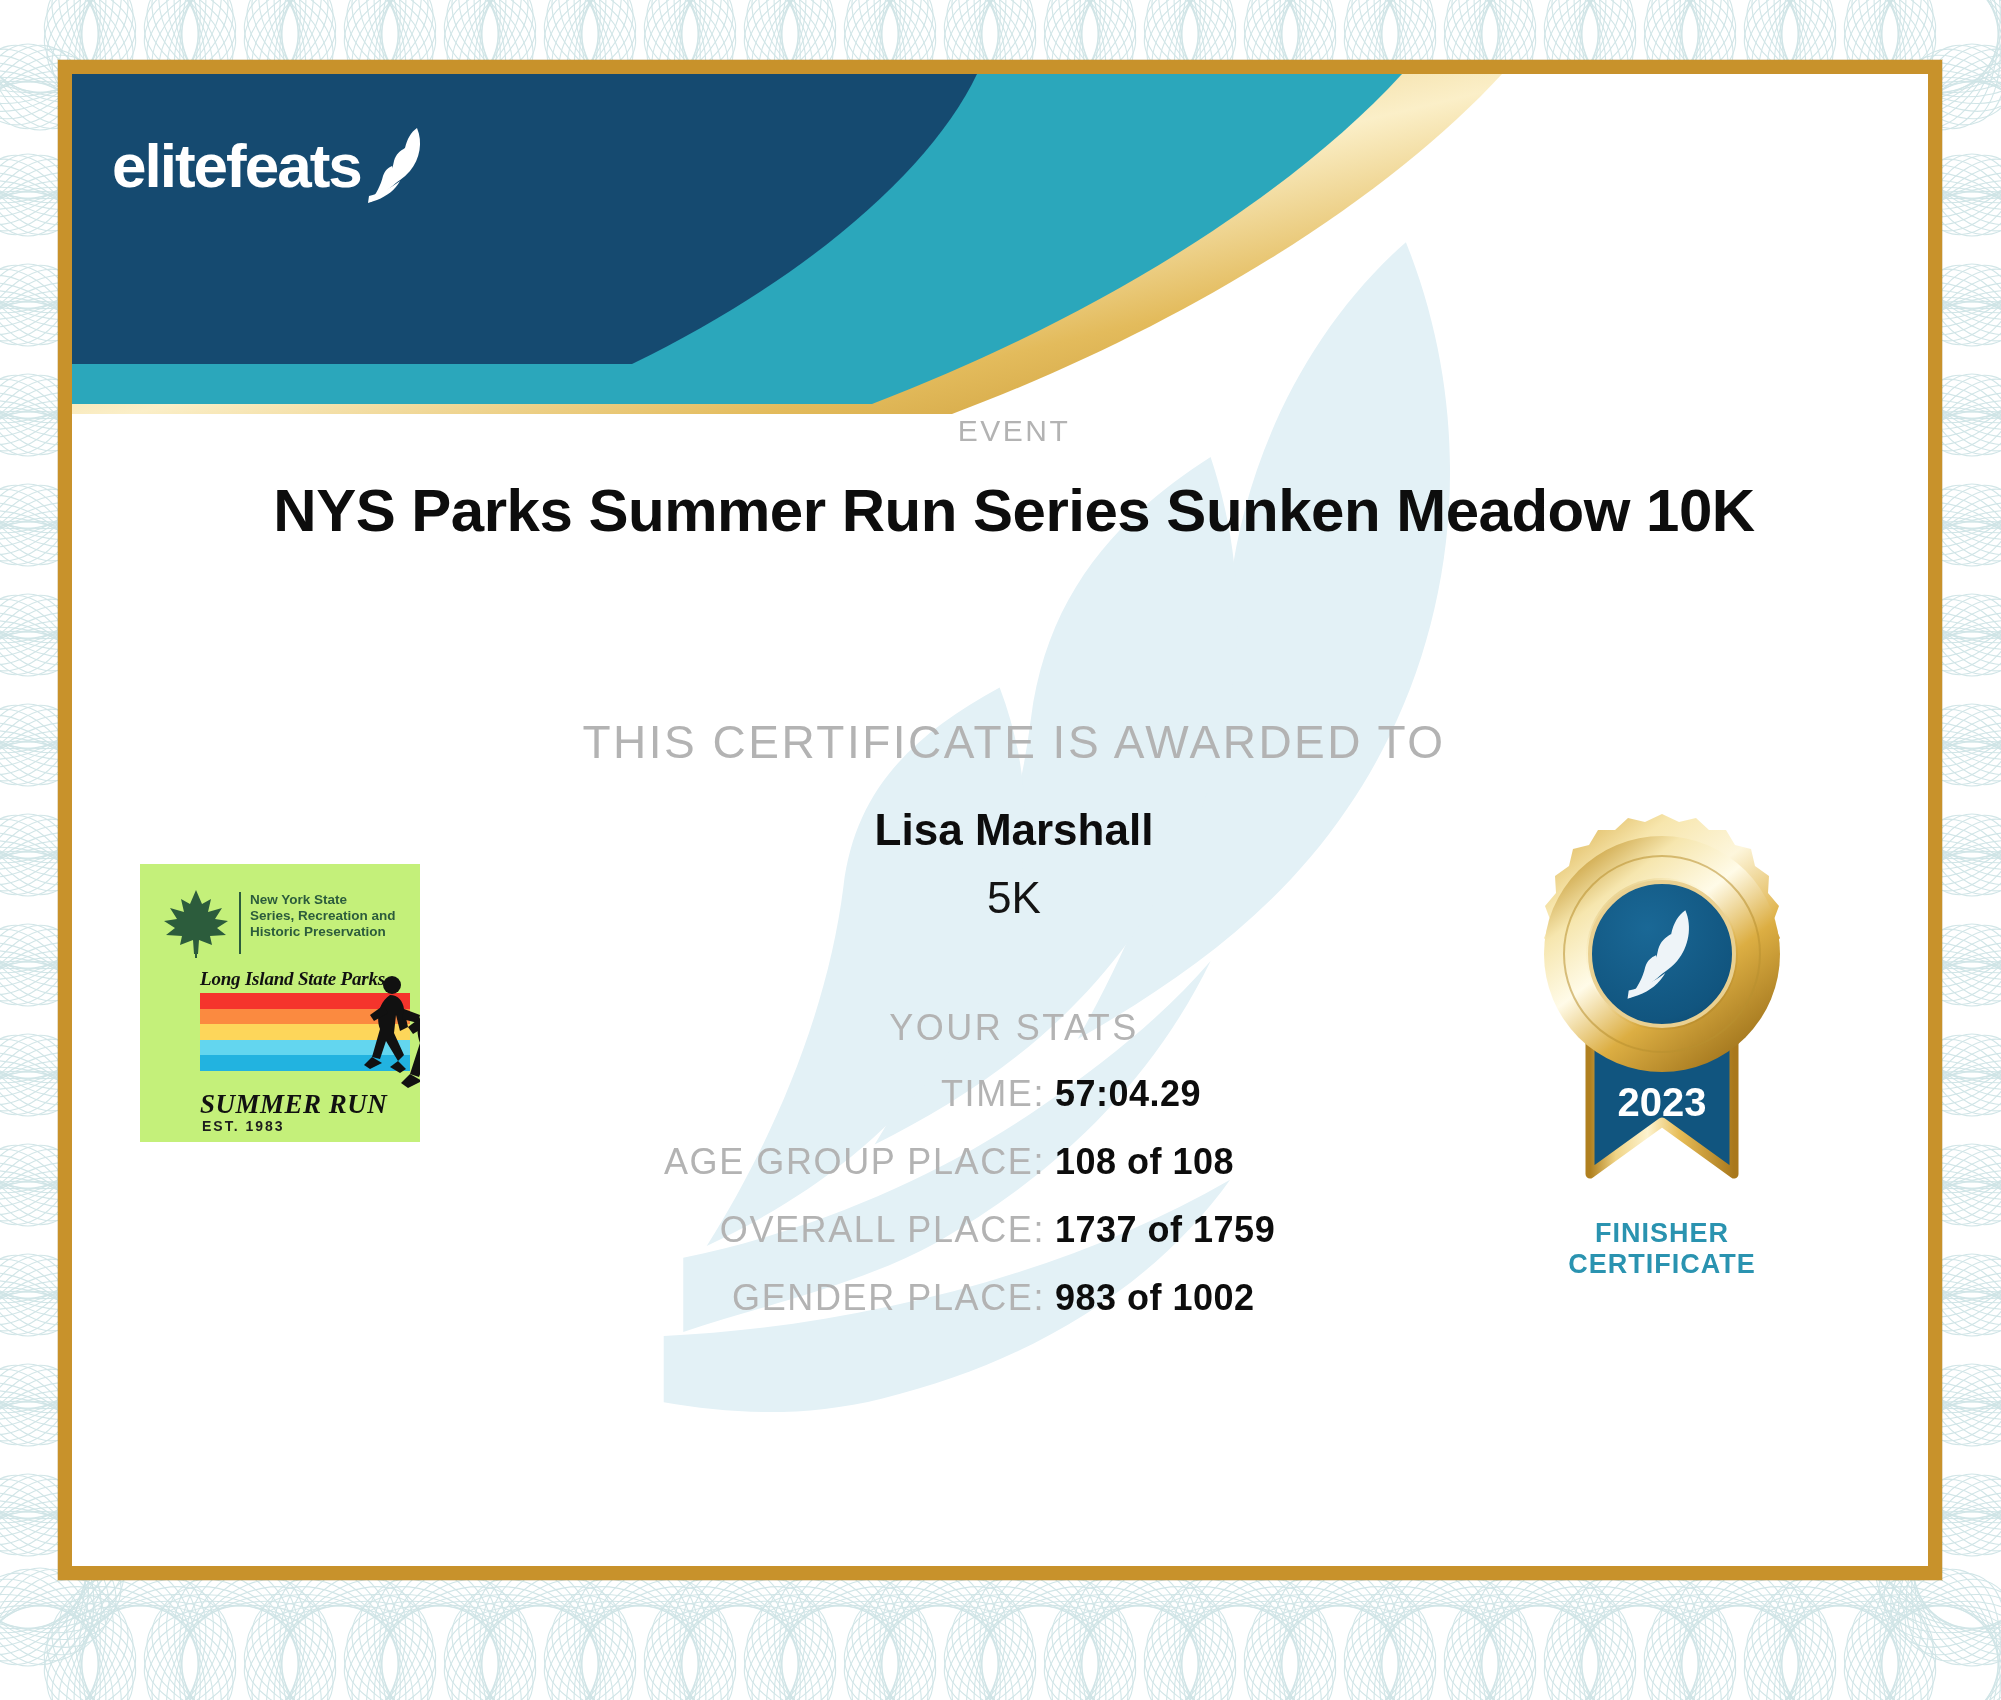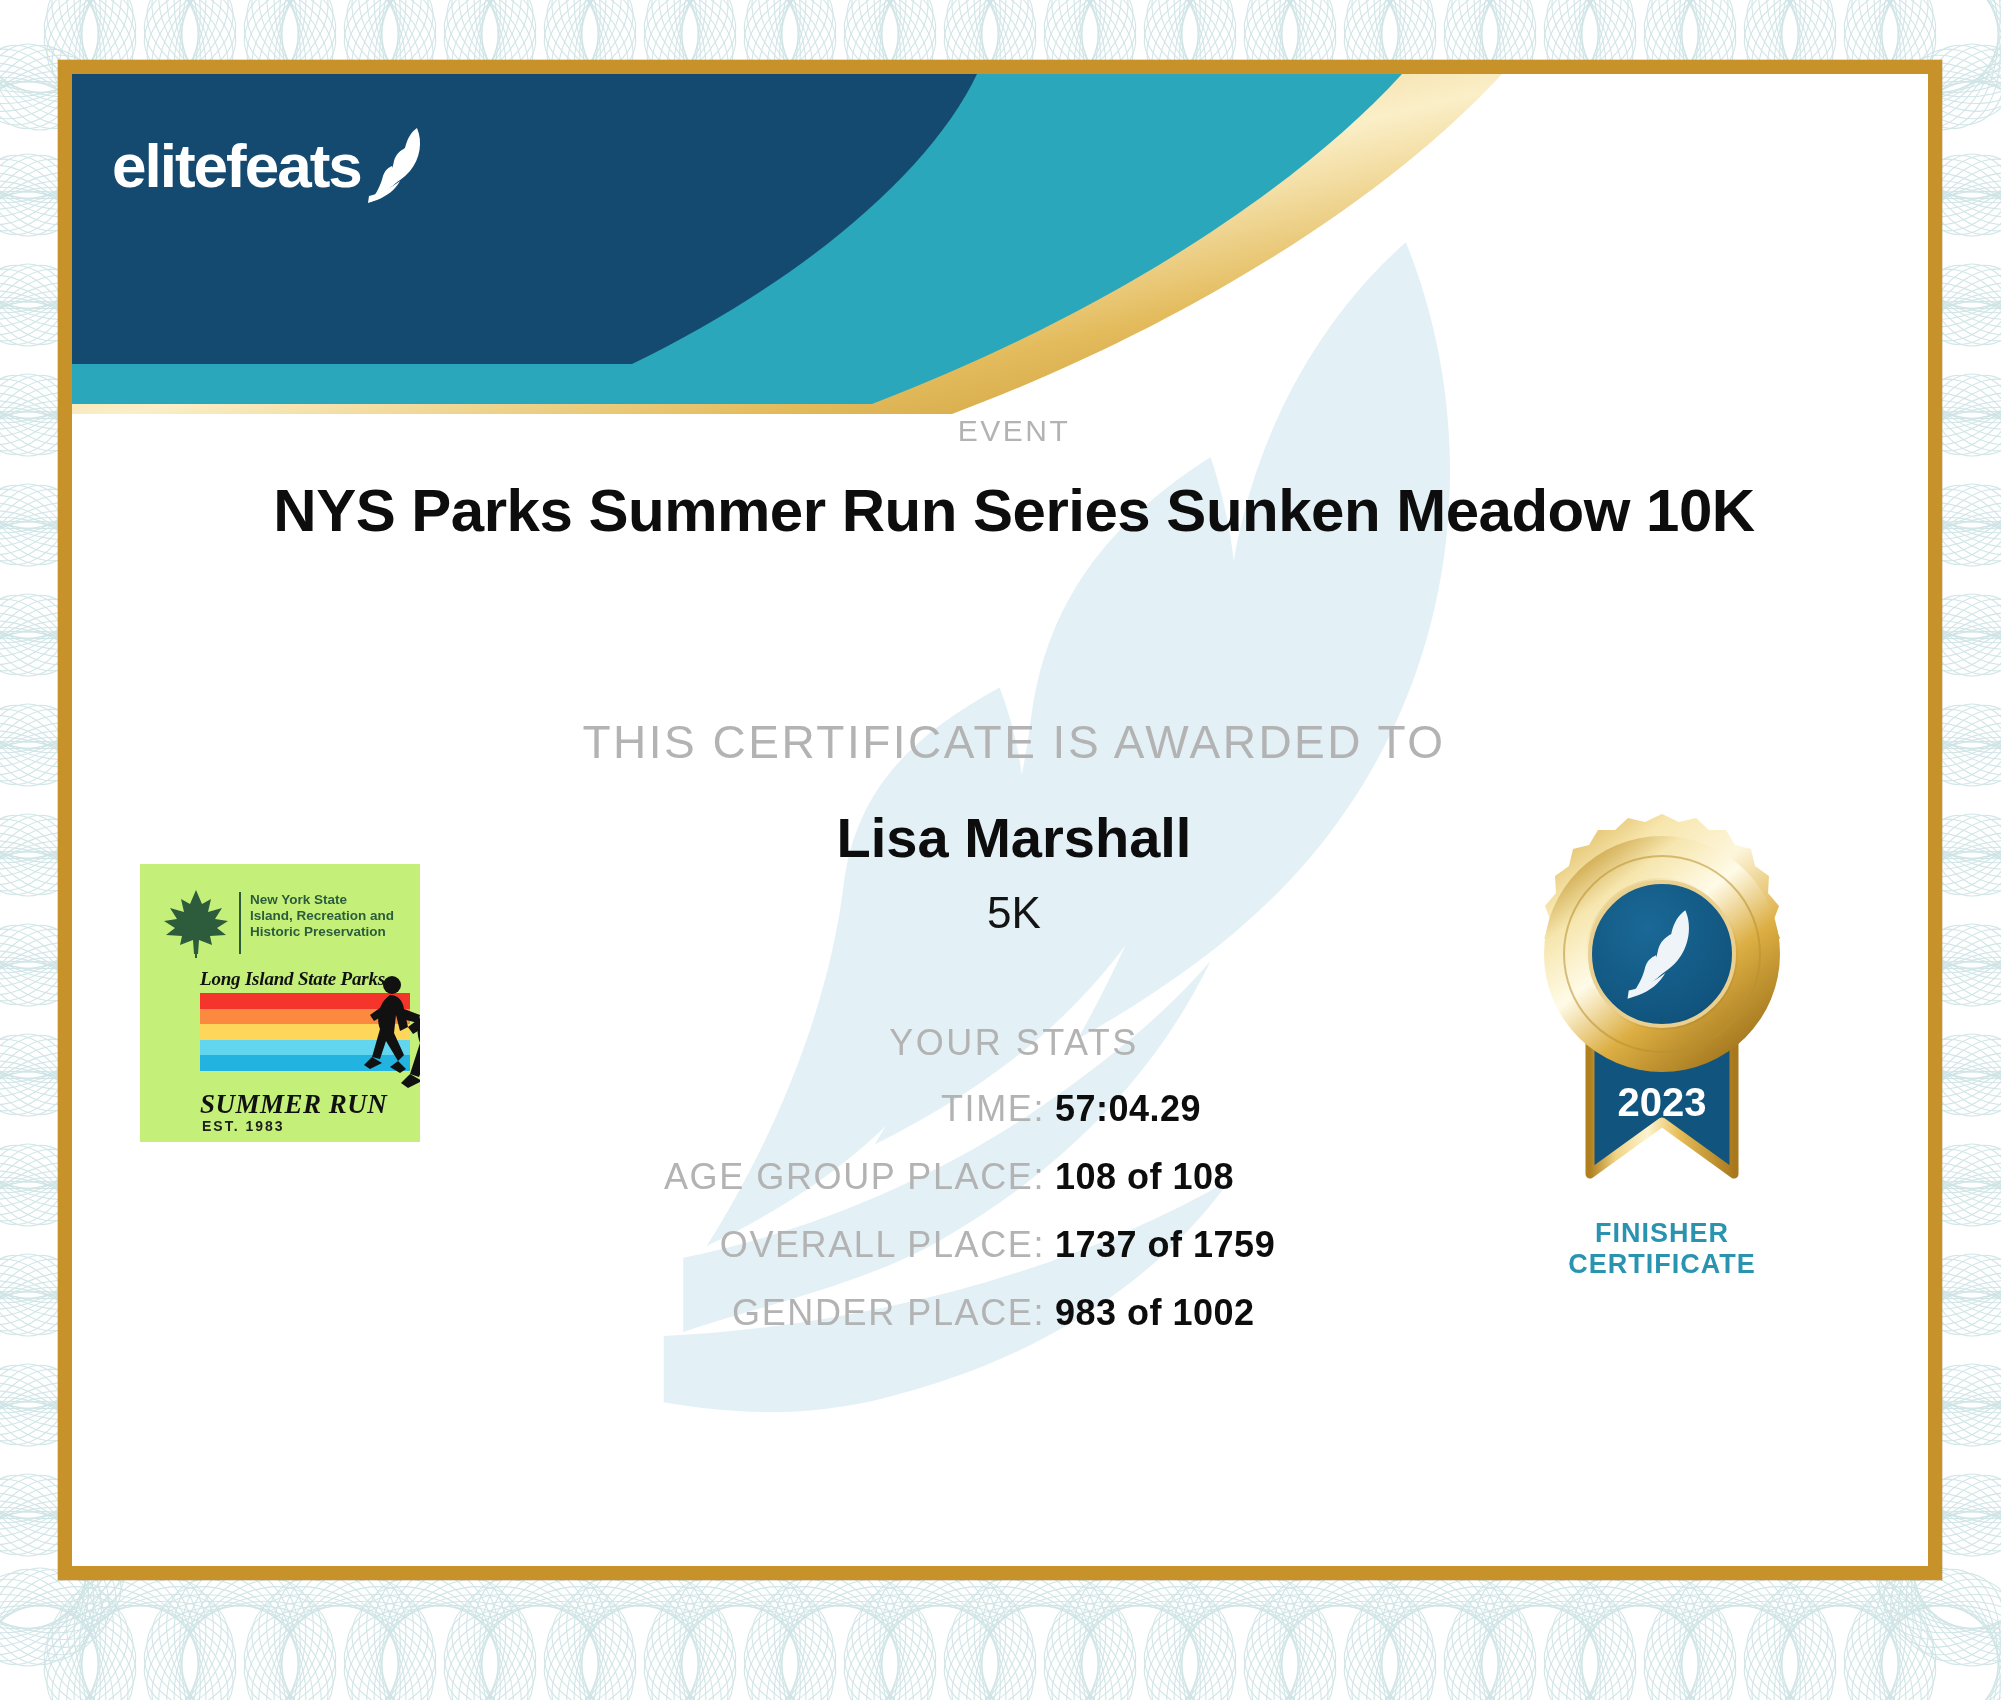--- a/index.html
+++ b/index.html
@@ -124,21 +124,21 @@
   }
 
   .awarded-label {
     margin-top: 170px;
     font-size: 46px;
     letter-spacing: 2.5px;
   }
 
   .recipient-name {
     margin-top: 36px;
-    font-size: 56px;
+    font-size: 44px;
     font-weight: 700;
     color: #0d0d0d;
     font-family: "Liberation Sans", sans-serif;
   }
 
   .distance {
     margin-top: 18px;
     font-size: 44px;
     font-weight: 400;
     color: #141414;
@@ -498,21 +498,21 @@
             <svg viewBox="0 0 68 72" xmlns="http://www.w3.org/2000/svg">
               <g fill="#2c5c3c">
                 <path d="M34 2 L40 16 L49 11 L46 24 L60 20 L53 31 L66 33 L55 40 L64 47 L48 48 L50 57 L37 52 L36 66 L32 66 L31 52 L18 57 L20 48 L4 47 L13 40 L2 33 L15 31 L8 20 L22 24 L19 11 L28 16 Z"></path>
                 <rect x="33" y="52" width="2" height="18"></rect>
               </g>
             </svg>
           </span>
           <span class="sl-divider"></span>
           <span class="sl-agency">
             <span>New York State</span><br>
-            <span>Island, Recreation and</span><br>
+            <span>Series, Recreation and</span><br>
             <span>Historic Preservation</span>
           </span>
         </div>
 
         <div class="sl-bottom">
           <div class="sl-li">Long Island State Parks</div>
           <div class="sl-stripes">
             <div class="sl-s1"></div>
               <div class="sl-s2"></div>
               <div class="sl-s3"></div>

